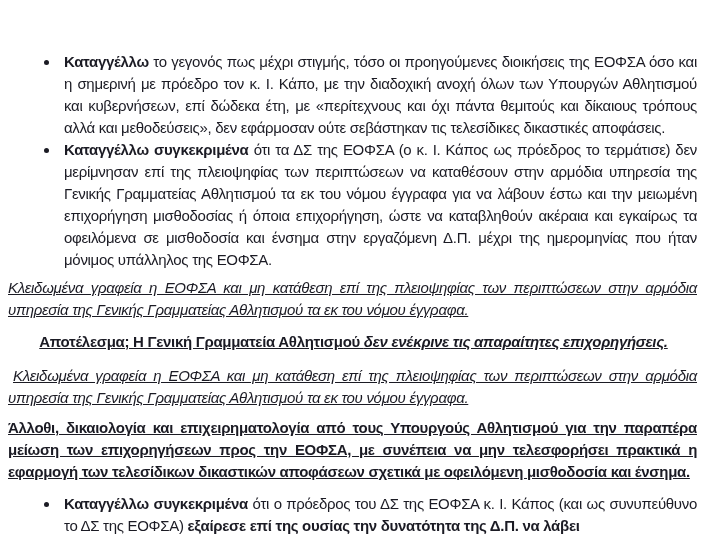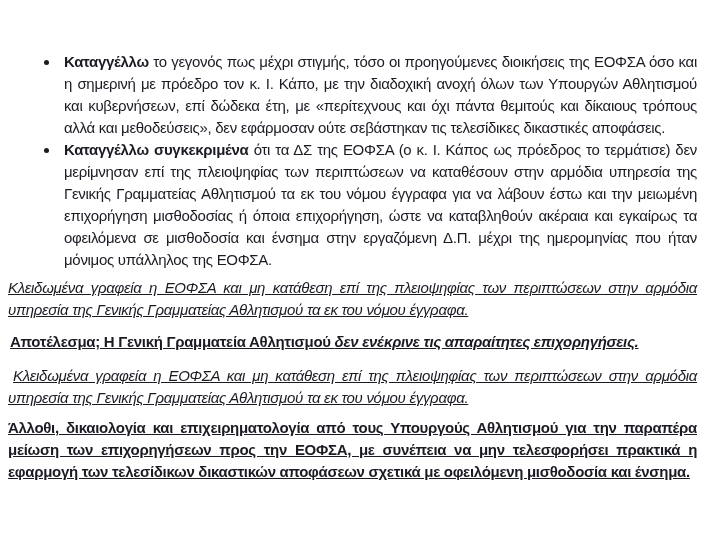--- a/index.html
+++ b/index.html
@@ -42,21 +42,21 @@
     top: 9px;
     width: 5px;
     height: 5px;
     border-radius: 50%;
     background: #1b1b24;
   }
   .b  { font-weight: bold; }
   .bi { font-weight: bold; font-style: italic; }
   p { margin: 0; text-decoration: underline; }
   p.para-locked-1 { margin-bottom: 10px; font-style: italic; }
-  p.para-result   { margin-bottom: 12px; text-indent: 2px; }
+  p.para-result   { margin-bottom: 12px; text-indent: 2px; text-align: center; }
   p.para-locked-2 { margin-bottom: 8px;  font-style: italic; text-indent: 5px; }
   p.para-alibi    { margin-bottom: 10px; font-weight: bold; }
 </style>
 </head>
 <body>
 
 <div class="page">
 
   <ul class="blist top">
     <li class="bitem">
@@ -68,14 +68,19 @@
   </ul>
 
   <p class="para-locked-1 jt">Κλειδωμένα γραφεία η ΕΟΦΣΑ και μη κατάθεση επί της πλειοψηφίας των περιπτώσεων στην αρμόδια υπηρεσία της Γενικής Γραμματείας Αθλητισμού τα εκ του νόμου έγγραφα.</p>
 
   <p class="para-result"><span class="b">Αποτέλεσμα; Η Γενική Γραμματεία Αθλητισμού </span><span class="bi">δεν ενέκρινε τις απαραίτητες επιχορηγήσεις.</span></p>
 
   <p class="para-locked-2 jt">Κλειδωμένα γραφεία η ΕΟΦΣΑ και μη κατάθεση επί της πλειοψηφίας των περιπτώσεων στην αρμόδια υπηρεσία της Γενικής Γραμματείας Αθλητισμού τα εκ του νόμου έγγραφα.</p>
 
   <p class="para-alibi jt">Άλλοθι, δικαιολογία και επιχειρηματολογία από τους Υπουργούς Αθλητισμού για την παραπέρα μείωση των επιχορηγήσεων προς την ΕΟΦΣΑ, με συνέπεια να μην τελεσφορήσει πρακτικά η εφαρμογή των τελεσίδικων δικαστικών αποφάσεων σχετικά με οφειλόμενη μισθοδοσία και ένσημα.</p>
 
+  <ul class="blist bottom">
+    <li class="bitem">
+      <span class="bullet-dot"></span><span class="b">Καταγγέλλω συγκεκριμένα</span><span> ότι ο πρόεδρος του ΔΣ της ΕΟΦΣΑ κ. Ι. Κάπος (και ως συνυπεύθυνο το ΔΣ της ΕΟΦΣΑ) </span><span class="b">εξαίρεσε επί της ουσίας την δυνατότητα της Δ.Π. να λάβει</span>
+    </li>
+  </ul>
 
 </div>
 
 </body></html>

